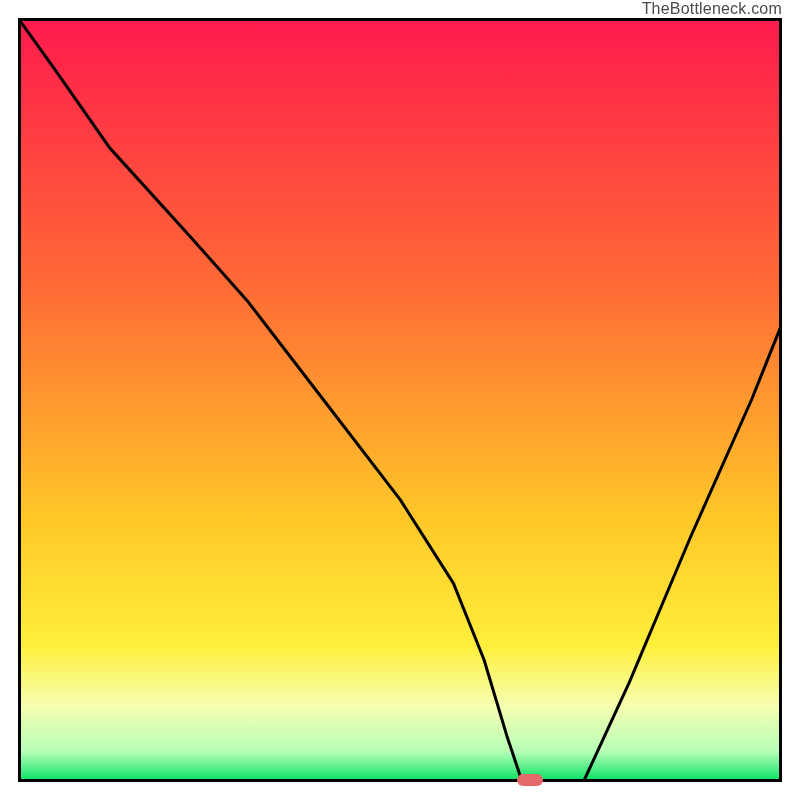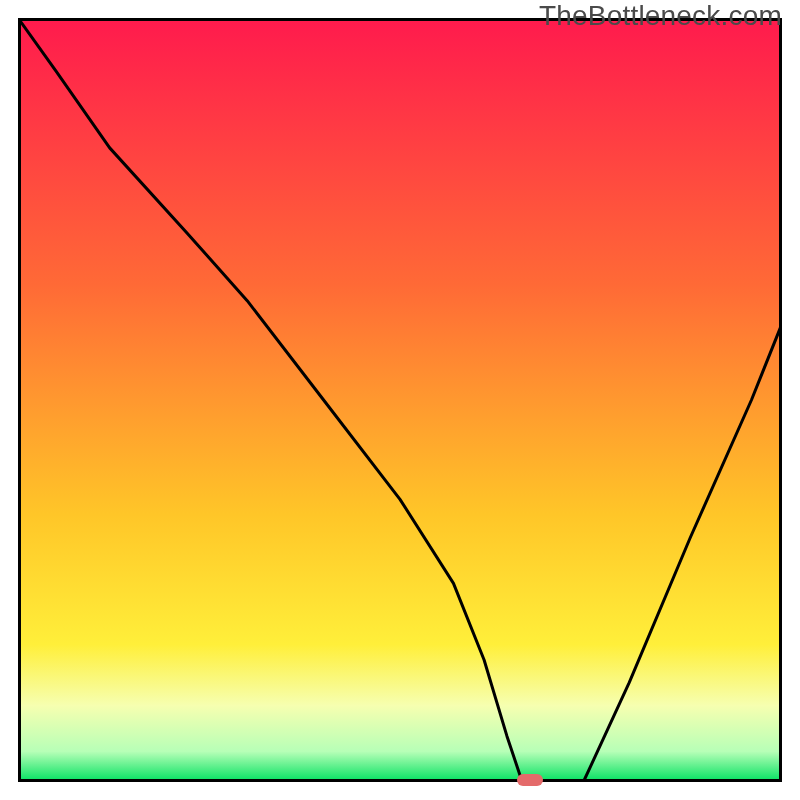--- a/index.html
+++ b/index.html
@@ -41,21 +41,21 @@
     width: 764px;
     height: 764px;
     border: 3px solid #000;
     box-sizing: border-box;
     pointer-events: none;
   }
   .watermark {
     position: absolute;
     top: 0px;
     right: 18px;
-    font-size: 28px;
+    font-size: 16px;
     color: #4a4a4a;
     font-weight: 500;
     letter-spacing: 0.2px;
   }
   svg.curve {
     position: absolute;
     left: 18px;
     top: 18px;
     width: 764px;
     height: 764px;

